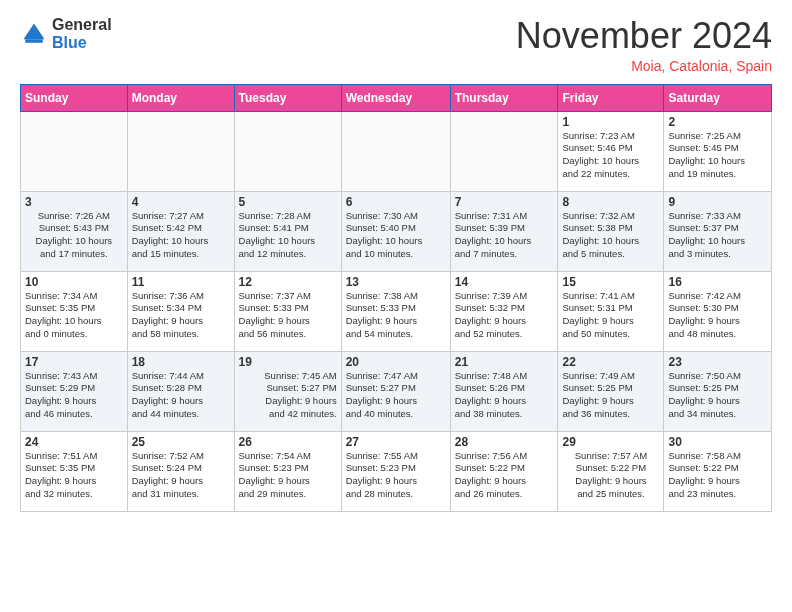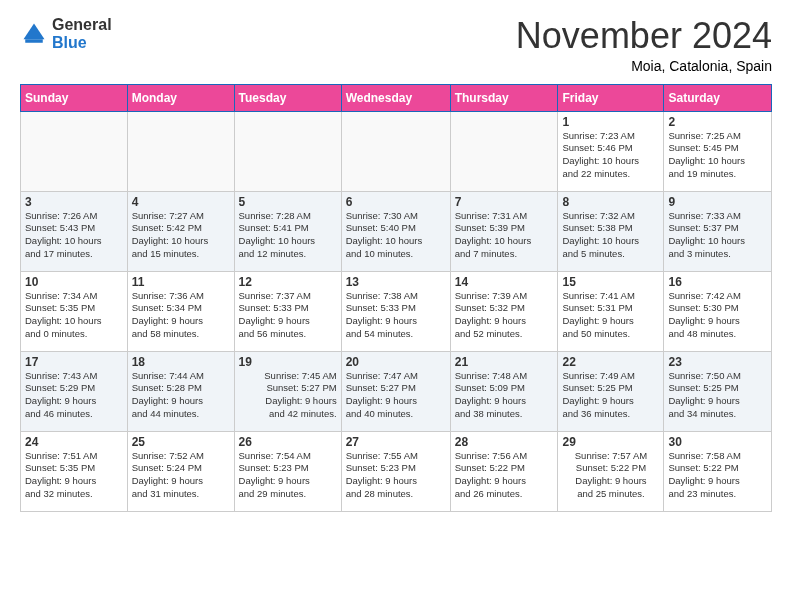--- a/index.html
+++ b/index.html
@@ -50,21 +50,21 @@
       text-align: right;
     }
     .month-title {
       font-size: 36px;
       font-weight: normal;
       color: #333;
       line-height: 1.1;
     }
     .location {
       font-size: 14px;
-      color: #000000;
+      color: #ef4444;
       margin-top: 2px;
     }
     .calendar {
       width: 100%;
       border-collapse: collapse;
       border: 1px solid #ccc;
     }
     .calendar th {
       background: #ec4899;
       color: #fff;
@@ -156,21 +156,21 @@
             <span class="day-number">2</span>
             <div class="day-info" style="white-space: pre-line;">Sunrise: 7:25 AM
 Sunset: 5:45 PM
 Daylight: 10 hours
 and 19 minutes.</div>
           </td>
         </tr>
         <tr class="row-even">
           <td>
             <span class="day-number">3</span>
-            <div class="day-info" style="white-space: pre-line;">Sunrise: 7:26 AM
+            <div class="day-info" style="white-space: pre-line; text-align: center;">Sunrise: 7:26 AM
 Sunset: 5:43 PM
 Daylight: 10 hours
 and 17 minutes.</div>
           </td>
           <td>
             <span class="day-number">4</span>
             <div class="day-info" style="white-space: pre-line;">Sunrise: 7:27 AM
 Sunset: 5:42 PM
 Daylight: 10 hours
 and 15 minutes.</div>
@@ -287,21 +287,21 @@
           <td>
             <span class="day-number">20</span>
             <div class="day-info" style="white-space: pre-line;">Sunrise: 7:47 AM
 Sunset: 5:27 PM
 Daylight: 9 hours
 and 40 minutes.</div>
           </td>
           <td>
             <span class="day-number">21</span>
             <div class="day-info" style="white-space: pre-line;">Sunrise: 7:48 AM
-Sunset: 5:09 PM
+Sunset: 5:26 PM
 Daylight: 9 hours
 and 38 minutes.</div>
           </td>
           <td>
             <span class="day-number">22</span>
             <div class="day-info" style="white-space: pre-line;">Sunrise: 7:49 AM
 Sunset: 5:25 PM
 Daylight: 9 hours
 and 36 minutes.</div>
           </td>

